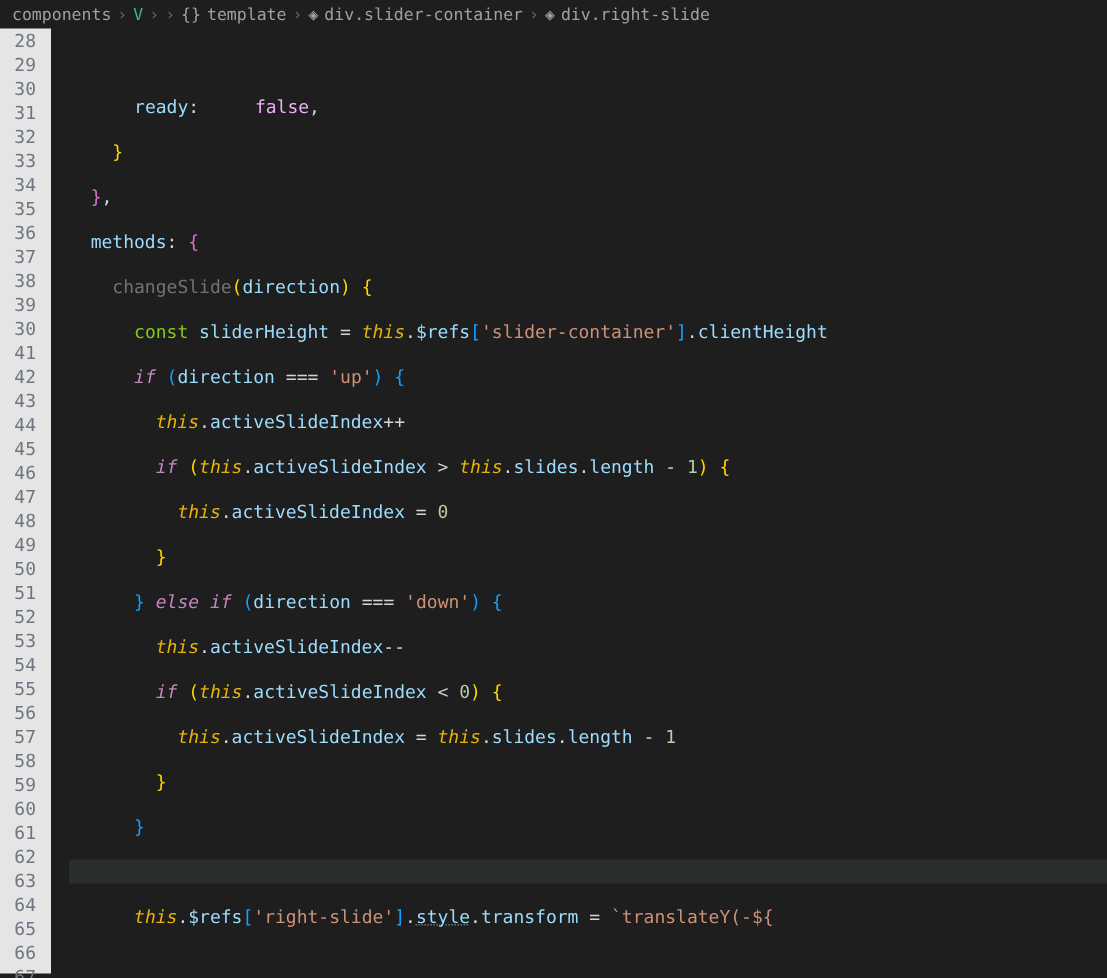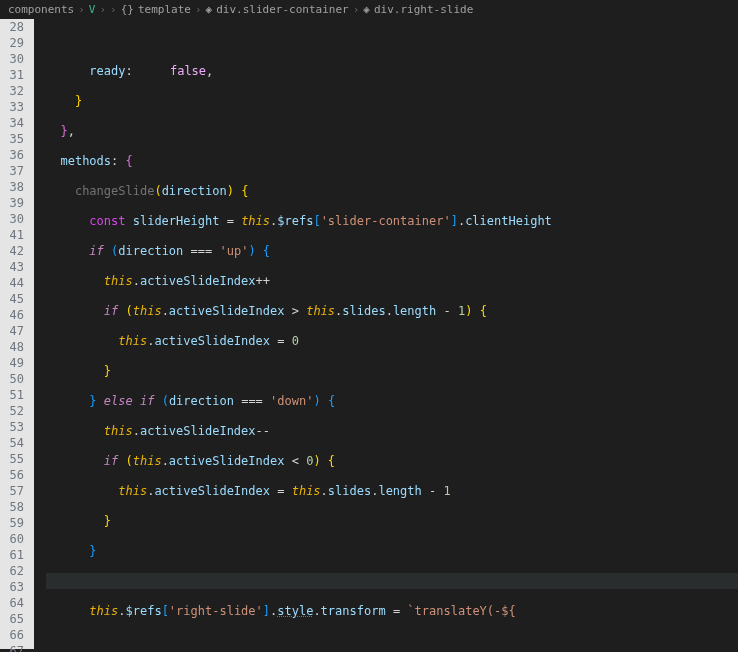--- a/index.html
+++ b/index.html
@@ -48,21 +48,21 @@
       flex: 1;
       white-space: pre;
       overflow: hidden;
     }
     .line {
       height: 16px;
       line-height: 16px;
     }
     .ln { height: 16px; line-height: 16px; }
     .kw { color: #c586c0; font-style: italic; }
-    .kwc { color: #d946ef; }
+    .kwc { color: #84cc16; }
     .fn { color: #737373; }
     .param { color: #9cdcfe; }
     .this { color: #eab308; font-style: italic; }
     .num { color: #b5cea8; }
     .str { color: #ce9178; }
     .tstr { color: #ce9178; }
     .op { color: #d4d4d4; }
     .punct { color: #d4d4d4; }
     .brace { color: #ffd700; }
     .brace2 { color: #da70d6; }

